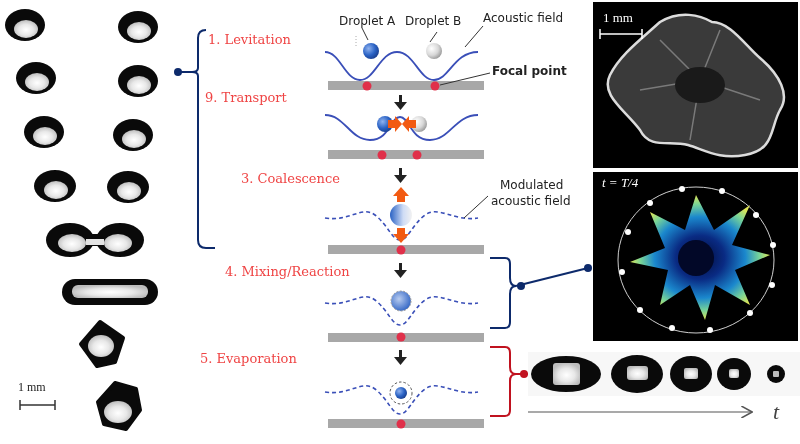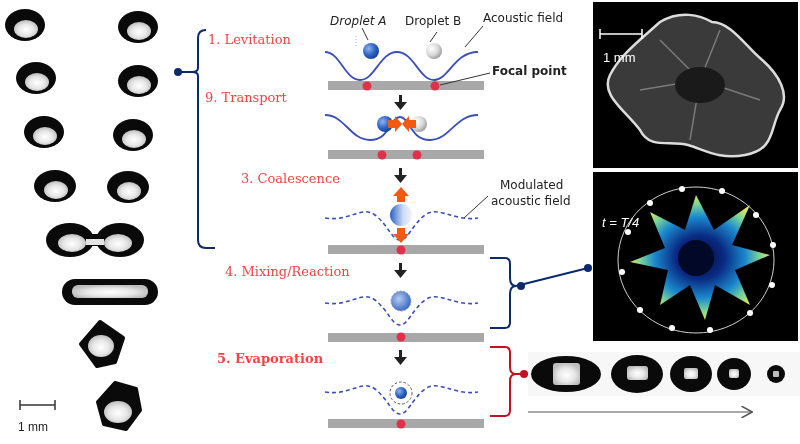--- a/index.html
+++ b/index.html
@@ -1,19 +1,19 @@
 <!DOCTYPE html>
 <html><head>
 <meta charset="utf-8">
 <style>
   html,body{margin:0;padding:0;background:#fff;}
   body{width:800px;height:444px;position:relative;overflow:hidden;font-family:"Liberation Sans",sans-serif;}
   .step{position:absolute;font-family:"DejaVu Serif",serif;color:#ef4444;font-size:13px;white-space:nowrap;}
   .lbl{position:absolute;font-family:"DejaVu Sans",sans-serif;font-size:12px;color:#222;white-space:nowrap;}
-  .scale-text{position:absolute;font-family:Liberation Sans, sans-serif;font-size:12px;white-space:nowrap;margin-top:40px;}
+  .scale-text{position:absolute;font-family:Liberation Serif, serif;font-size:12px;white-space:nowrap;}
   svg{position:absolute;left:0;top:0;}
 </style>
 </head>
 <body>
 
 <svg width="800" height="444">
   <defs>
     <radialGradient id="dropFill" cx="50%" cy="55%" r="55%">
       <stop offset="0%" stop-color="#ffffff"></stop>
       <stop offset="55%" stop-color="#e8e8e8"></stop>
@@ -236,23 +236,23 @@
         <circle cx="628" cy="232" r="3"></circle>
         <circle cx="650" cy="203" r="3"></circle>
     </g>
   </g>
 </svg>
 
 <div class="step" style="left:208px;top:32px;">1. Levitation</div>
 <div class="step" style="left:205px;top:90px;">9. Transport</div>
 <div class="step" style="left:205px;top:171px;margin-left:36px;">3. Coalescence</div>
 <div class="step" style="left:205px;top:264px;margin-left:20px;">4. Mixing/Reaction</div>
-<div class="step" style="left:217px;top:351px;font-weight:bold;">5. Evaporation</div>
-
-<div class="lbl" style="left:330px;top:14px;font-style:italic;">Droplet A</div>
+<div class="step" style="left:200px;top:351px;">5. Evaporation</div>
+
+<div class="lbl" style="left:339px;top:14px;">Droplet A</div>
 <div class="lbl" style="left:405px;top:14px;">Droplet B</div>
 <div class="lbl" style="left:483px;top:11px;">Acoustic field</div>
 <div class="lbl" style="left:492px;top:64px;font-weight:bold;">Focal point</div>
 <div class="lbl" style="left:500px;top:178px;">Modulated</div>
 <div class="lbl" style="left:491px;top:194px;">acoustic field</div>
 
 <div class="scale-text" style="left:18px;top:380px;color:#222;">1 mm</div>
 <div class="scale-text" style="left:603px;top:10px;color:#fff;font-size:13px;">1 mm</div>
 <div class="scale-text" style="left:602px;top:175px;color:#fff;font-size:13px;font-style:italic;">t = T/4</div>
 <div class="scale-text" style="left:773px;top:399px;color:#444;font-size:22px;font-style:italic;">t</div>

